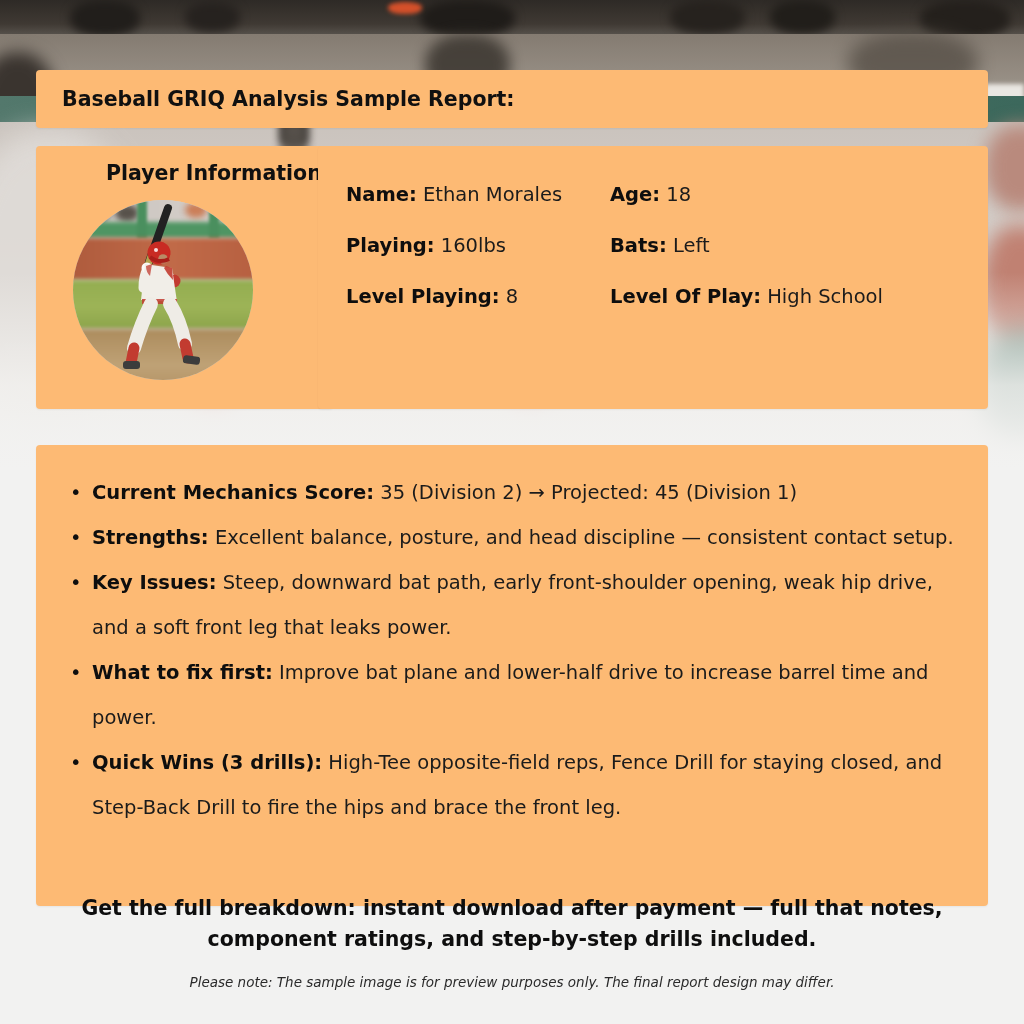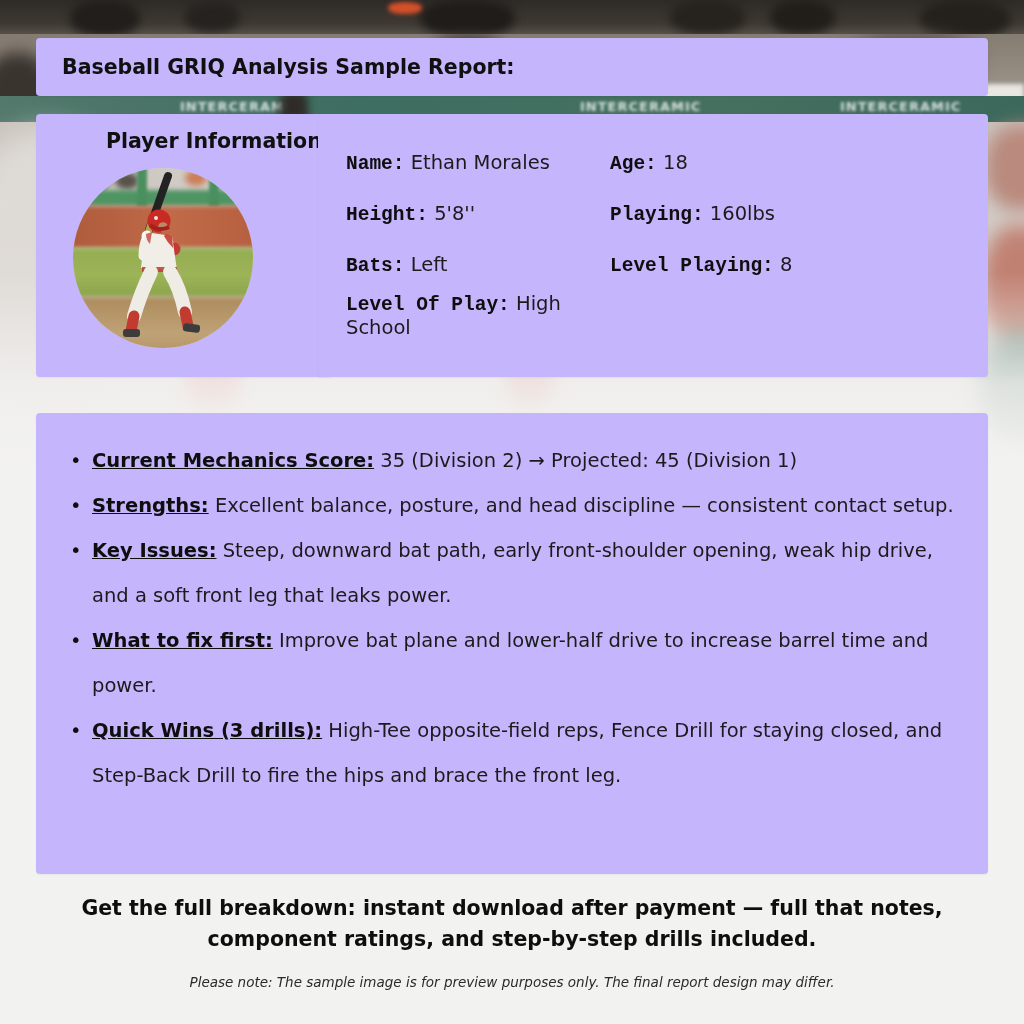--- a/index.html
+++ b/index.html
@@ -21,21 +21,21 @@
   .rail-bar{position:absolute;left:0;width:1024px;height:16px;top:50px;background:rgba(240,238,233,.92);filter:blur(2px);}
   .rail-bar2{position:absolute;left:0;width:1024px;height:7px;top:84px;background:rgba(229,225,218,.75);filter:blur(2px);}
   .strip-wall{top:96px;height:26px;background:linear-gradient(90deg,#53786c,#3e6e61 35%,#45705f 70%,#3c685c);}
   .wall-text{position:absolute;top:99px;font-size:13px;font-weight:bold;color:rgba(255,255,255,.78);letter-spacing:1px;filter:blur(1.4px);white-space:nowrap;}
   .strip-stands{top:122px;height:348px;background:linear-gradient(180deg,#cac3bd,#dedad6 60%,#eceae7);}
   .blob{position:absolute;border-radius:45%;}
   .fade{position:absolute;left:0;top:0;width:1024px;height:470px;
     background:linear-gradient(180deg,rgba(242,242,241,0) 0%,rgba(242,242,241,0) 58%,rgba(243,242,240,.82) 82%,#f2f2f1 100%);}
 
   
-  .card{position:absolute;background:#c4b5fd;border-radius:4px;box-shadow:0 1px 2px rgba(0,0,0,.05);}
+  .card{position:absolute;background:#fdba74;border-radius:4px;box-shadow:0 1px 2px rgba(0,0,0,.05);margin-top:32px;}
   .header-card{left:36px;top:38px;width:952px;height:58px;display:flex;align-items:center;}
   .header-card h1{margin:0 0 0 26px;font-size:20.5px;font-weight:bold;color:#101010;}
 
   .player-card{left:36px;top:114px;width:254px;height:263px;padding-left:43px;}
   .player-card h2{margin:15px 0 0 27px;font-size:20.5px;font-weight:bold;color:#101010;}
 
   
   .photo-circle{position:absolute;left:37px;top:54px;width:180px;height:180px;border-radius:50%;overflow:hidden;background:#d8d4cf;}
   .pc-layer{position:absolute;left:-10px;width:200px;filter:blur(2px);}
   .pc-stands{top:-6px;height:32px;background:linear-gradient(90deg,#d9d5d1,#cfc9c4 45%,#d8d2cc);}
@@ -43,28 +43,28 @@
   .pc-fence{top:22px;height:16px;background:#4f9563;}
   .pc-post{position:absolute;top:-6px;width:10px;height:44px;background:#4a8f5e;filter:blur(1.5px);}
   .pc-track{top:38px;height:42px;background:linear-gradient(90deg,#ad5a3c,#c06a48 55%,#b65f40);}
   .pc-grass{top:80px;height:49px;background:linear-gradient(180deg,#93ad50,#9db457 55%,#8ca44b);}
   .pc-dirt{top:129px;height:61px;background:linear-gradient(180deg,#ac8c5d,#bfa276 60%,#b39265);}
   .pc-svg{position:absolute;left:0;top:0;}
 
   .details-card{left:318px;top:114px;width:670px;height:263px;}
   .detail-grid{display:grid;grid-template-columns:264px auto;grid-auto-rows:51px;align-items:center;
     padding:23px 0 0 28px;font-size:19.5px;}
-  .detail-grid b{font-weight:bold;color:#0e0e0e;font-family:Liberation Mono, monospace;}
+  .detail-grid b{font-weight:bold;color:#0e0e0e;}
   .detail-grid span{color:#1b1b1b;}
 
   .main-card{left:36px;top:413px;width:952px;height:461px;}
   .main-card ul{margin:0;padding:25px 34px 0 34px;list-style:none;}
   .main-card li{position:relative;padding-left:22px;font-size:19.5px;line-height:45px;color:#1b1b1b;}
   .main-card li::before{content:"•";position:absolute;left:0;top:0;font-size:19.5px;color:#0e0e0e;}
-  .main-card li b{font-weight:bold;color:#0e0e0e;text-decoration:underline;}
+  .main-card li b{font-weight:bold;color:#0e0e0e;}
 
   .cta{position:absolute;left:22px;right:22px;top:893px;text-align:center;
     font-size:20.5px;font-weight:bold;color:#0e0e0e;line-height:31px;}
   .note{position:absolute;left:0;width:1024px;top:974px;text-align:center;
     font-size:13.5px;font-style:italic;color:#2a2a2a;}
 </style>
 </head>
 <body>
 
 <div class="canvas">
@@ -159,21 +159,20 @@
         <rect x="50" y="161" width="17" height="8" rx="3" fill="#3c3c3c"></rect>
         <rect x="110" y="156" width="17" height="8" rx="3" fill="#3c3c3c" transform="rotate(8 118 160)"></rect>
       </svg>
     </div>
   </div>
 
   <div class="card details-card">
     <div class="detail-grid">
       <div class="field"><b>Name:</b> <span>Ethan Morales</span></div>
       <div class="field"><b>Age:</b> <span>18</span></div>
-      <div class="field"><b>Height:</b> <span>5'8''</span></div>
       <div class="field"><b>Playing:</b> <span>160lbs</span></div>
       <div class="field"><b>Bats:</b> <span>Left</span></div>
       <div class="field"><b>Level Playing:</b> <span>8</span></div>
       <div class="field"><b>Level Of Play:</b> <span>High School</span></div>
     </div>
   </div>
 
   <div class="card main-card">
     <ul>
       <li><b>Current Mechanics Score:</b> <span>35 (Division 2) → Projected: 45 (Division 1)</span></li>

